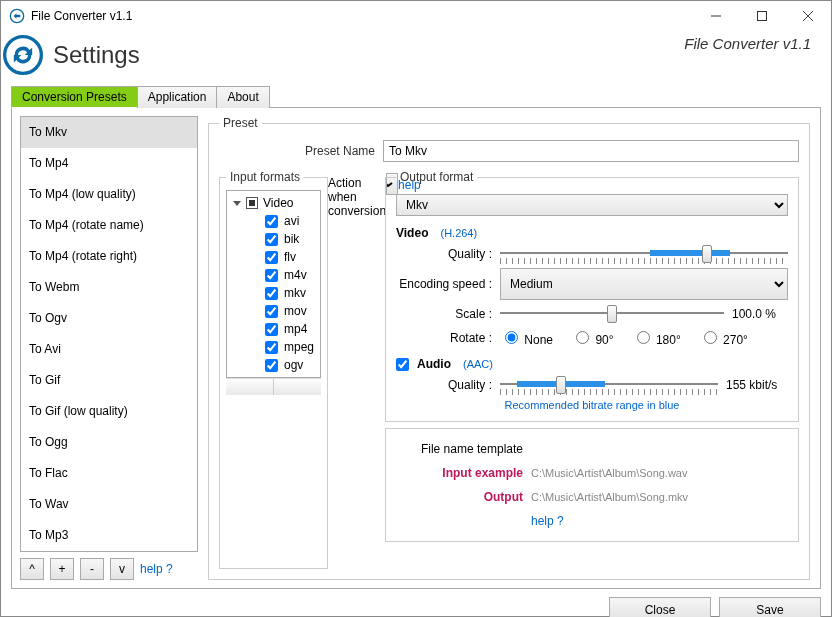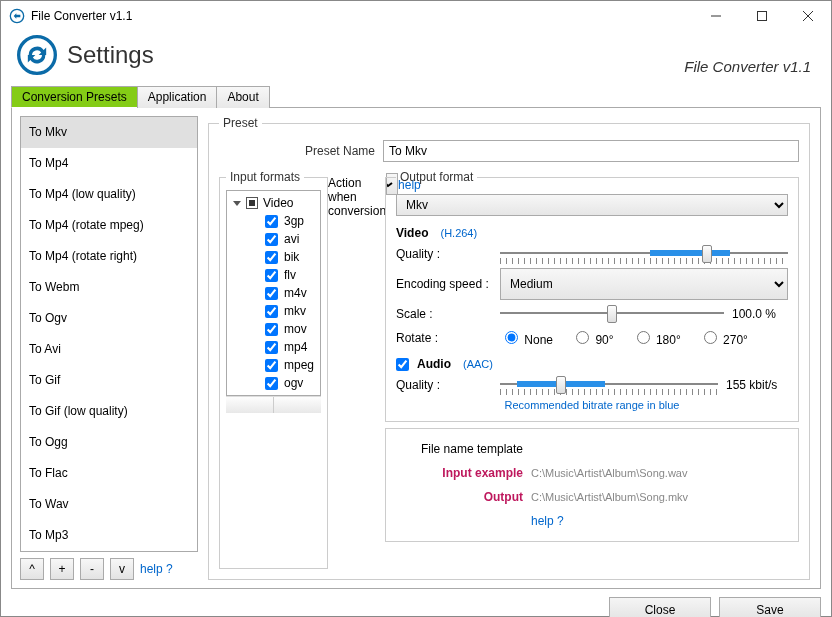--- a/index.html
+++ b/index.html
@@ -8,21 +8,21 @@
 
   
   .titlebar { height:30px; display:flex; align-items:center; justify-content:space-between; padding-left:8px; }
   .title-left { display:flex; align-items:center; gap:6px; }
   .title-left .icon { width:16px; height:16px; }
   .title-controls { display:flex; }
   .title-btn { width:46px; height:30px; display:flex; align-items:center; justify-content:center; }
   .title-btn svg { width:10px; height:10px; stroke:#333; stroke-width:1; fill:none; }
 
   
-  .header { display:flex; align-items:flex-end; justify-content:space-between; padding:4px 20px 10px 16px; }
+  .header { display:flex; align-items:flex-start; justify-content:space-between; padding:4px 20px 10px 2px; }
   .header-left { display:flex; align-items:center; gap:10px; }
   .header-left h1 { margin:0; font-weight:normal; font-size:24px; color:#333; }
   .header-right { font-style:italic; font-size:15px; color:#333; }
   .logo { width:40px; height:40px; }
 
   
   .tabs { display:flex; margin-left:10px; position:relative; top:1px; z-index:2;}
   .tab { padding:3px 10px 3px 10px; border:1px solid #aaa; background:linear-gradient(#f7f7f7,#e8e8e8); border-bottom:none; font-size:12px;}
   .tab:not(:first-child){ margin-left:-1px;}
   .tab.active { background:#84cc16; border-bottom:1px solid #fff; }
@@ -67,21 +67,21 @@
   .codec-label { color:#06c; font-size:11px; margin-left:4px;}
   .slider-wrap { flex:1; position:relative; height:22px; }
   .slider-track { position:absolute; top:9px; left:0; right:0; height:2px; background:#888;}
   .slider-blue { position:absolute; top:7px; height:6px; background:#2a90e8;}
   .slider-thumb { position:absolute; top:2px; width:10px; height:18px; background:linear-gradient(#fdfdfd,#dedede); border:1px solid #888; border-radius:2px; transform:translateX(-50%);}
   .slider-ticks { position:absolute; top:15px; left:0; right:0; height:6px;
     background:repeating-linear-gradient(90deg,#888 0,#888 1px, transparent 1px, transparent 6px);}
   .radio-wrap { display:flex; gap:18px; align-items:center; font-size:12px;}
   .file-template { display:flex; flex-direction:column; gap:4px; border:1px solid #ccc; padding:10px; margin-top:6px;}
   .path-text { color:#888; font-size:11px;}
-  .output-label-col { width:96px; font-size:12px;}
+  .output-label-col { width:96px; text-align:right; font-size:12px;}
   .file-label-col { width:127px; text-align:right; font-size:12px;}
 
   
   .footer { display:flex; justify-content:flex-end; gap:8px; padding:0 10px 10px;}
   .footer button { width:102px; height:26px; border:1px solid #aaa; background:linear-gradient(#f5f5f5,#e2e2e2); font-size:12px; font-family:inherit;}
 
   
   ::-webkit-scrollbar { width:17px; height:17px;}
   ::-webkit-scrollbar-track { background:#f0f0f0;}
   ::-webkit-scrollbar-thumb { background:#c7c7c7; border:1px solid #aaa;}
@@ -137,21 +137,21 @@
     <div class="tab">About</div>
   </div>
 
   <div class="content">
 
     <div class="sidebar">
       <div class="preset-list">
         <div class="preset-item selected">To Mkv</div>
         <div class="preset-item">To Mp4</div>
         <div class="preset-item">To Mp4 (low quality)</div>
-        <div class="preset-item">To Mp4 (rotate mpeg)</div>
+        <div class="preset-item">To Mp4 (rotate name)</div>
         <div class="preset-item">To Mp4 (rotate right)</div>
         <div class="preset-item">To Webm</div>
         <div class="preset-item">To Ogv</div>
         <div class="preset-item">To Avi</div>
         <div class="preset-item">To Gif</div>
         <div class="preset-item">To Gif (low quality)</div>
         <div class="preset-item">To Ogg</div>
         <div class="preset-item">To Flac</div>
         <div class="preset-item">To Wav</div>
         <div class="preset-item">To Mp3</div>
@@ -178,24 +178,20 @@
             <fieldset style="padding:6px;">
               <legend>Input formats</legend>
               <div class="format-tree">
                 <div class="tree-group">
                   <span class="tree-arrow"></span>
                   <span class="tri-box"></span>
                   <span>Video</span>
                 </div>
                 <div class="tree-child">
                     <input type="checkbox" checked="" style="">
-                    <span>3gp</span>
-                  </div>
-                <div class="tree-child">
-                    <input type="checkbox" checked="" style="">
                     <span>avi</span>
                   </div>
                 <div class="tree-child">
                     <input type="checkbox" checked="" style="">
                     <span>bik</span>
                   </div>
                 <div class="tree-child">
                     <input type="checkbox" checked="" style="">
                     <span>flv</span>
                   </div>

